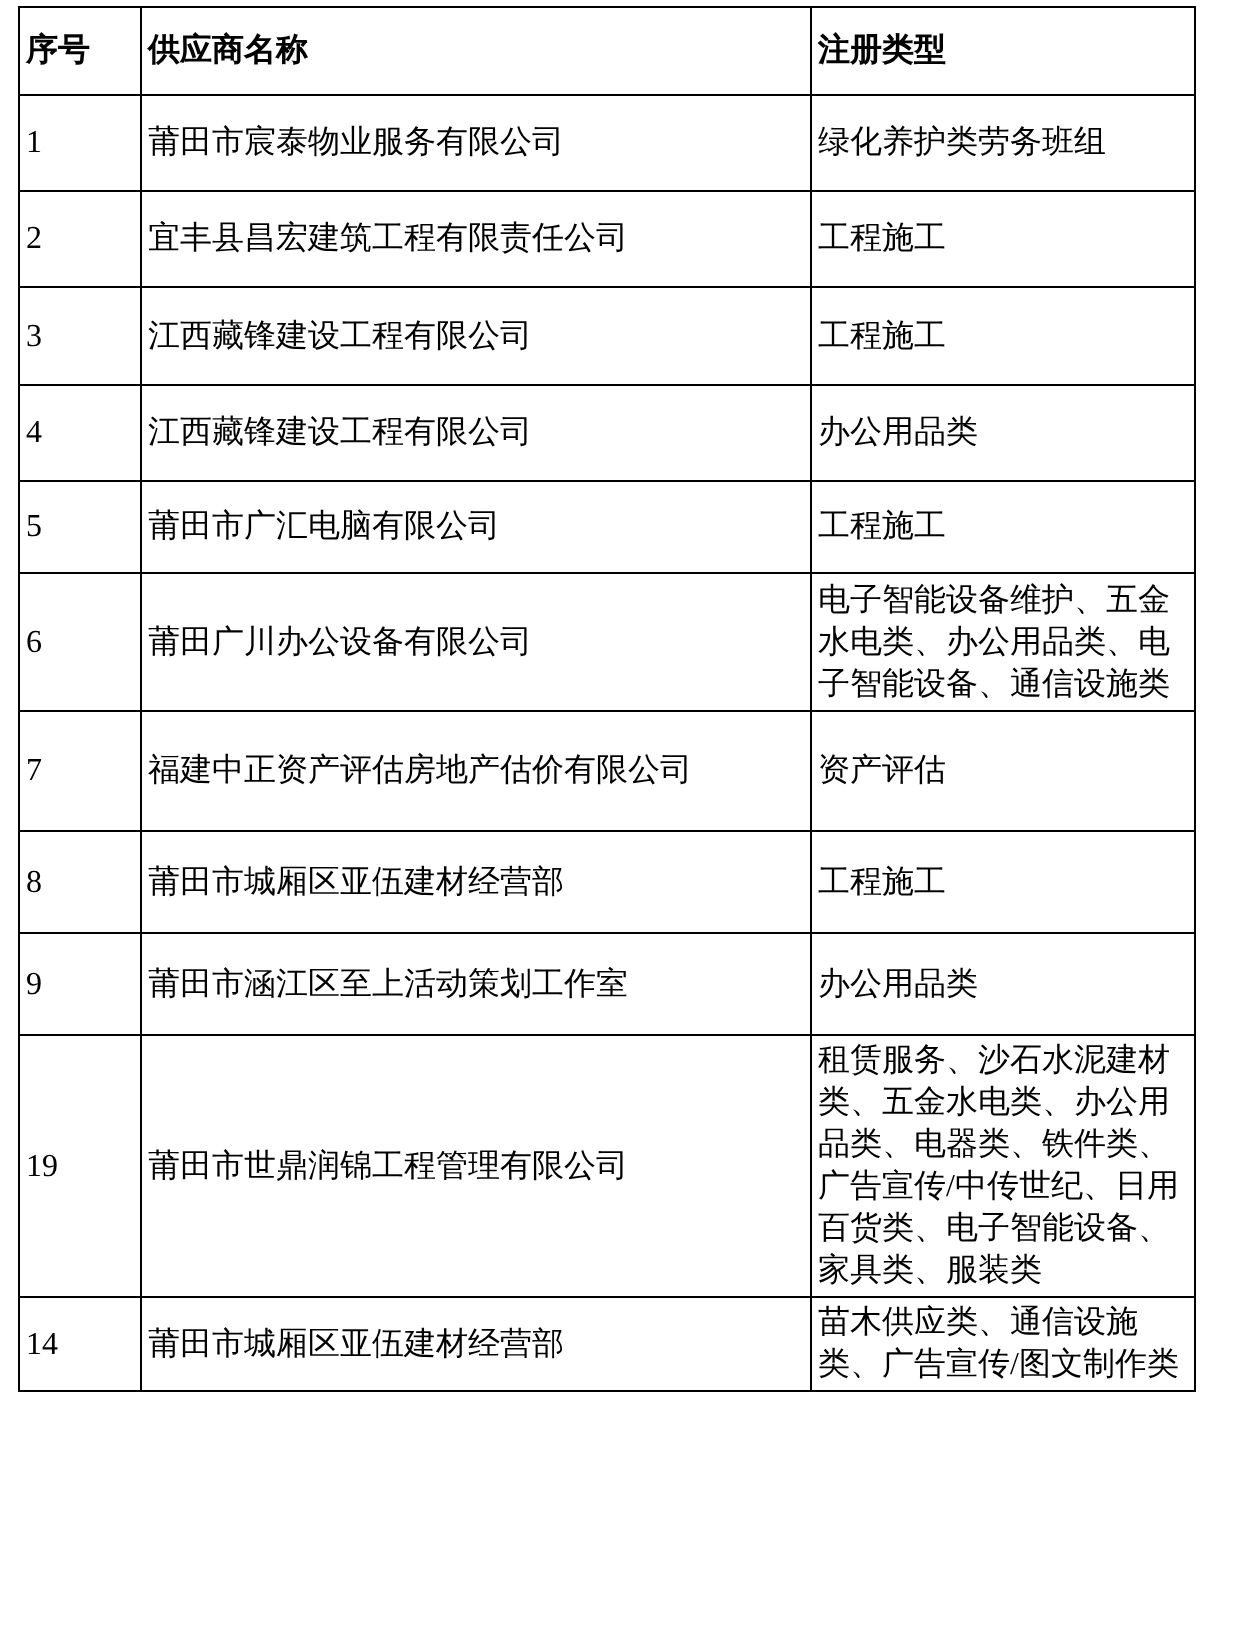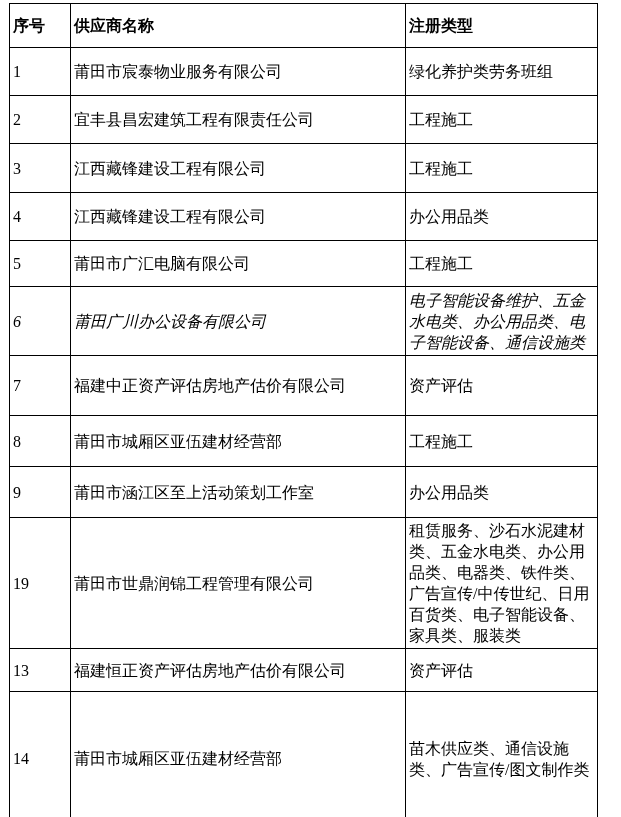--- a/index.html
+++ b/index.html
@@ -39,21 +39,21 @@
   .supplier-table thead th {
     font-weight: bold;
     height: 39px;
   }
   
   .supplier-table tbody tr:nth-child(1)  td { height: 43px; }
   .supplier-table tbody tr:nth-child(2)  td { height: 43px; }
   .supplier-table tbody tr:nth-child(3)  td { height: 44px; }
   .supplier-table tbody tr:nth-child(4)  td { height: 43px; }
   .supplier-table tbody tr:nth-child(5)  td { height: 41px; }
-  .supplier-table tbody tr:nth-child(6)  td { height: 64px; font-style: italic; }
+  .supplier-table tbody tr:nth-child(6)  td { height: 64px; }
   .supplier-table tbody tr:nth-child(7)  td { height: 55px; }
   .supplier-table tbody tr:nth-child(8)  td { height: 46px; }
   .supplier-table tbody tr:nth-child(9)  td { height: 46px; }
   .supplier-table tbody tr:nth-child(10) td { height: 38px; }
   .supplier-table tbody tr:nth-child(11) td { height: 38px; }
   .supplier-table tbody tr:nth-child(12) td { height: 129px; }
   .supplier-table tbody tr:nth-child(13) td { height: 36px; }
   .supplier-table tbody tr:nth-child(14) td { height: 54px; }
   .supplier-table tbody tr:nth-child(15) td { height: 38px; }
 </style>
@@ -119,24 +119,19 @@
           <td>9</td>
           <td>莆田市涵江区至上活动策划工作室</td>
           <td>办公用品类</td>
         </tr>
         <tr>
           <td>19</td>
           <td>莆田市世鼎润锦工程管理有限公司</td>
           <td>租赁服务、沙石水泥建材类、五金水电类、办公用品类、电器类、铁件类、广告宣传/中传世纪、日用百货类、电子智能设备、家具类、服装类</td>
         </tr>
         <tr>
-          <td>13</td>
-          <td>福建恒正资产评估房地产估价有限公司</td>
-          <td>资产评估</td>
-        </tr>
-        <tr>
           <td>14</td>
           <td>莆田市城厢区亚伍建材经营部</td>
           <td>苗木供应类、通信设施类、广告宣传/图文制作类</td>
         </tr>
       </tbody>
   </table>
 </div>
 
 </body></html>

